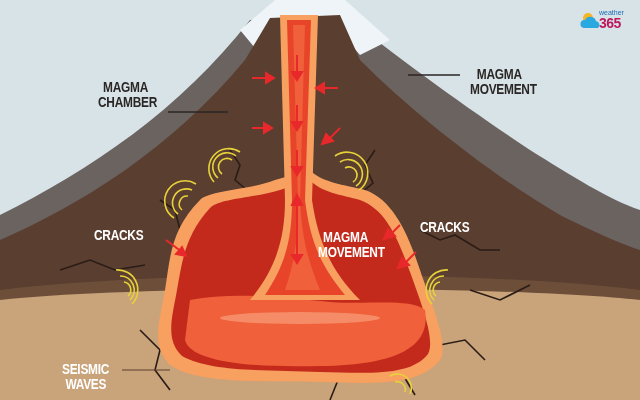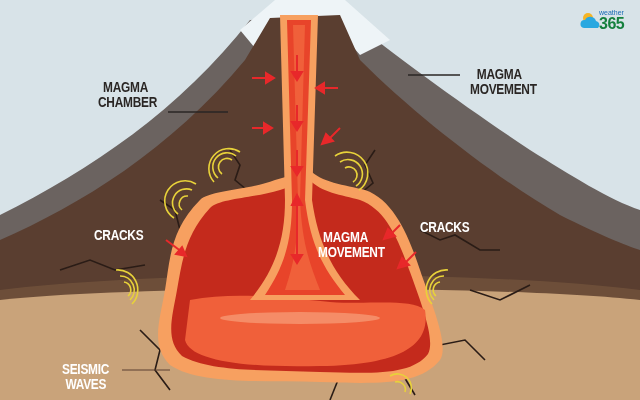--- a/index.html
+++ b/index.html
@@ -3,21 +3,21 @@
 <meta charset="utf-8">
 <style>
   html,body{margin:0;padding:0;}
   body{width:640px;height:400px;overflow:hidden;position:relative;background:#d8e3e8;font-family:"Liberation Sans",sans-serif;}
   svg.scene{position:absolute;left:0;top:0;}
   .label{position:absolute;font-family:"Liberation Sans",sans-serif;font-weight:bold;font-size:14px;line-height:15px;letter-spacing:-0.3px;transform:scaleX(0.85);transform-origin:left top;}
   .dark{color:#2a2624;}
   .light{color:#ffffff;}
   .logo{position:absolute;left:580px;top:8px;width:56px;height:26px;}
   .logo-text-top{position:absolute;left:19px;top:1px;font-size:7px;color:#1a6bb5;font-family:"Liberation Sans",sans-serif;}
-  .logo-text-num{position:absolute;left:19px;top:7px;font-size:16px;font-weight:bold;color:#15803d;font-family:"Liberation Sans",sans-serif;letter-spacing:-0.5px;}
+  .logo-text-num{position:absolute;left:19px;top:7px;font-size:14px;font-weight:bold;color:#be185d;font-family:"Liberation Sans",sans-serif;letter-spacing:-0.5px;}
 </style>
 </head>
 <body>
 
 <svg class="scene" width="640" height="400" viewBox="0 0 640 400">
 
   <rect x="0" y="270" width="640" height="130" fill="#c9a37a"></rect>
 
   <path d="M0,215 C90,170 180,110 250,20 L345,15 C400,60 470,110 530,150 C570,175 610,200 640,210 L640,300 L0,300 Z" fill="#6b6360"></path>
 

